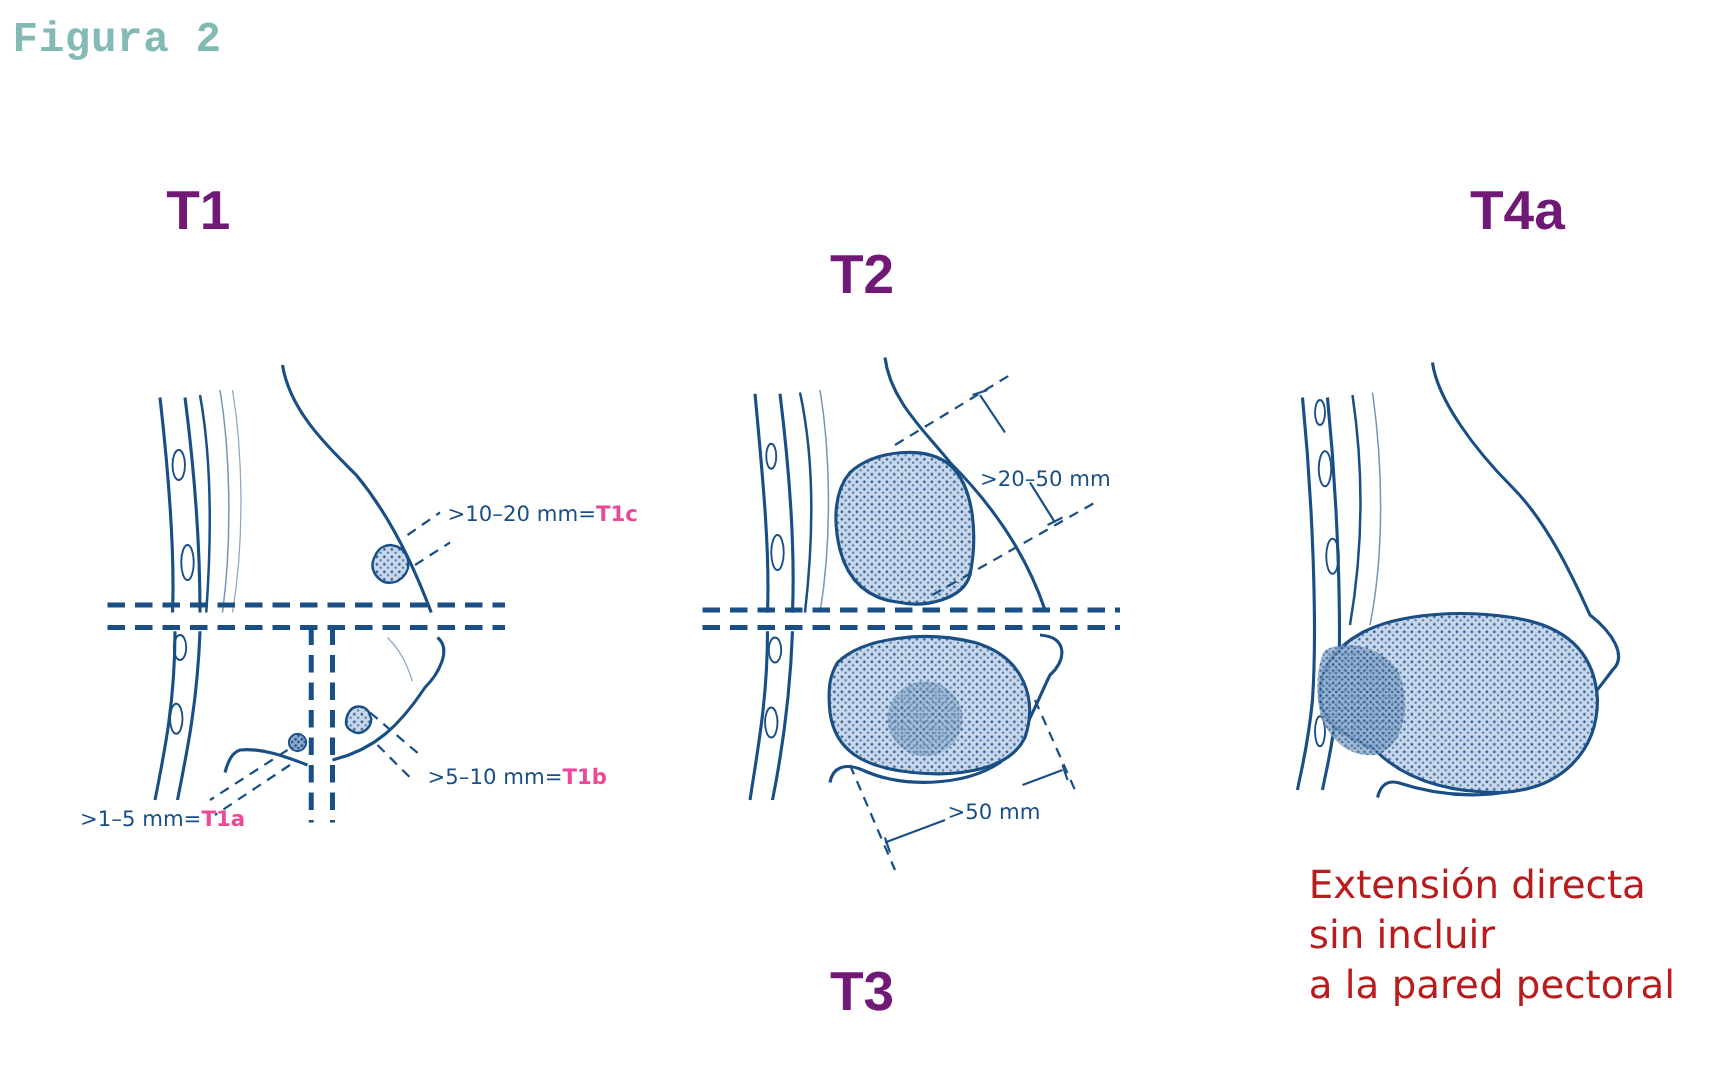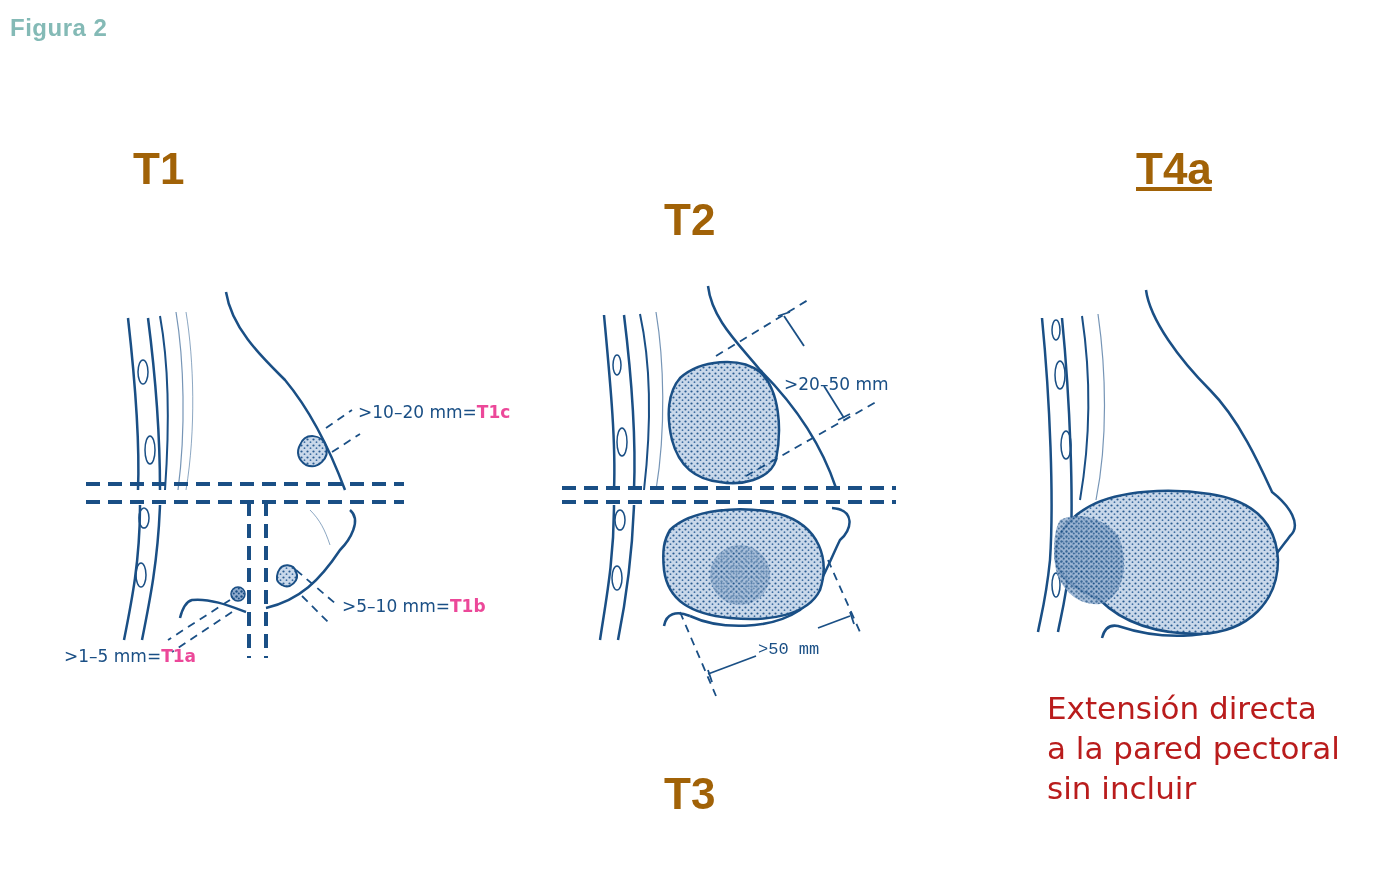--- a/index.html
+++ b/index.html
@@ -1,37 +1,37 @@
 <!DOCTYPE html>
 <html><head>
 <meta charset="utf-8">
 <style>
   html, body { margin:0; padding:0; background:#ffffff; }
   body { width:1384px; height:872px; position:relative; overflow:hidden;
          font-family:"Liberation Sans", sans-serif; }
-  .fig-title { position:absolute; left:10px; top:14px; font-size:24px; font-weight:bold;
-               color:#84bab6; letter-spacing:0.5px; font-family:Liberation Sans, sans-serif; }
-  .stage { position:absolute; font-weight:bold; color:#a16207; font-size:44px;
+  .fig-title { position:absolute; left:10px; top:14px; font-size:34px; font-weight:bold;
+               color:#84bab6; letter-spacing:0.5px; font-family:Liberation Mono, monospace; }
+  .stage { position:absolute; font-weight:bold; color:#701a75; font-size:44px;
            font-family:"Liberation Sans", sans-serif; }
   .lbl { position:absolute; font-size:17px; color:#1a4f85; white-space:nowrap;
          font-family:"DejaVu Sans", sans-serif; }
   .lbl b { color:#ec4899; }
   .desc { position:absolute; left:1047px; top:688px; font-size:31px; line-height:40px;
           color:#b91c1c; font-family:"DejaVu Sans", sans-serif; font-weight:normal; }
   .desc div { white-space:nowrap; }
   svg { position:absolute; left:0; top:0; }
 </style>
 </head>
 <body>
 
 <div class="fig-title">Figura 2</div>
 
 <div class="stage" style="left:133px; top:144px;">T1</div>
 <div class="stage" style="left:664px; top:160px;margin-top:35px;">T2</div>
-<div class="stage" style="left:1136px; top:144px;text-decoration:underline;">T4a</div>
+<div class="stage" style="left:1176px; top:144px;">T4a</div>
 <div class="stage" style="left:664px; top:769px;">T3</div>
 
 <svg width="1384" height="872" viewBox="0 0 1384 872">
   <defs>
     <pattern id="stipple" width="6" height="6" patternUnits="userSpaceOnUse">
       <rect width="6" height="6" fill="#c9d8ea"></rect>
       <circle cx="1.5" cy="1.5" r="1.1" fill="#2a5c92"></circle>
       <circle cx="4.5" cy="4.2" r="0.9" fill="#3c6da2"></circle>
     </pattern>
     <pattern id="stippleDark" width="5" height="5" patternUnits="userSpaceOnUse">
@@ -131,23 +131,23 @@
     <ellipse cx="1060" cy="375" rx="5" ry="14" stroke-width="1.5"></ellipse>
     <ellipse cx="1066" cy="445" rx="5" ry="14" stroke-width="1.5"></ellipse>
     <ellipse cx="1056" cy="585" rx="4" ry="12" stroke-width="1.5"></ellipse>
     <path d="M1146 290 C1150 320 1180 360 1210 390 C1240 420 1262 470 1272 492 C1290 506 1302 525 1290 536 C1280 550 1260 570 1240 620 C1210 640 1160 640 1118 626 C1108 624 1104 630 1102 638"></path>
   </g>
   <path d="M1090 506 C1120 490 1170 488 1210 494 C1250 500 1276 520 1278 560 C1278 600 1250 632 1200 634 C1150 634 1120 620 1100 600 C1082 590 1060 584 1056 560 C1054 540 1064 520 1090 506 Z" fill="url(#stipple)" stroke="#1a4f85" stroke-width="2.5"></path>
   <path d="M1060 520 C1080 510 1110 520 1120 540 C1130 570 1120 600 1100 604 C1080 606 1062 592 1056 570 C1052 550 1054 530 1060 520 Z" fill="url(#stippleDark)" opacity="0.8"></path>
 </svg>
 
 <div class="lbl" style="left:358px; top:402px;"><span>&gt;10–20 mm=</span><b>T1c</b></div>
-<div class="lbl" style="left:342px; top:596px;"><span>&gt;5–10 mm=</span><b>T1b</b></div>
+<div class="lbl" style="left:342px; top:612px;"><span>&gt;5–10 mm=</span><b>T1b</b></div>
 <div class="lbl" style="left:32px; top:646px;margin-left:32px;"><span>&gt;1–5 mm=</span><b>T1a</b></div>
 
 <div class="lbl" style="left:784px; top:374px;">&gt;20–50 mm</div>
-<div class="lbl" style="left:758px; top:640px;font-family:Liberation Mono, monospace;">&gt;50 mm</div>
+<div class="lbl" style="left:758px; top:640px;">&gt;50 mm</div>
 
 <div class="desc">
   <div>Extensión directa</div>
+  <div>sin incluir</div>
   <div>a la pared pectoral</div>
-  <div>sin incluir</div>
 </div>
 
 </body></html>

